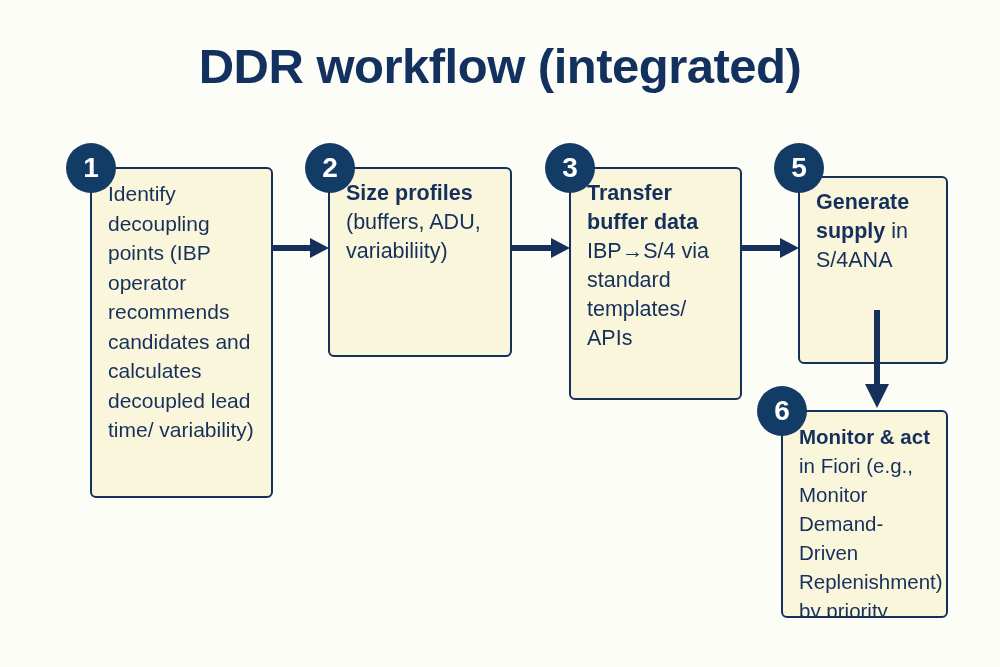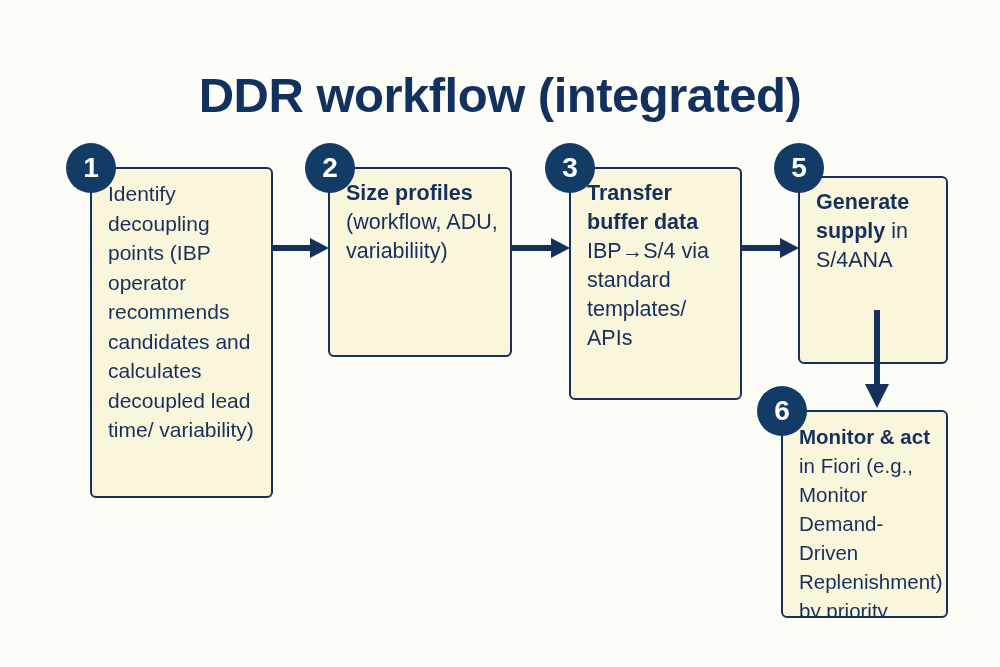--- a/index.html
+++ b/index.html
@@ -23,21 +23,20 @@
     position: absolute;
     left: 0;
     top: 38px;
     width: 1000px;
     text-align: center;
     font-size: 49px;
     font-weight: bold;
     color: #12315E;
     letter-spacing: -0.5px;
     font-family: "Liberation Sans", sans-serif;
-    margin-top: 29px;
   }
   .step-box {
     position: absolute;
     background: #FAF6DC;
     border: 2px solid #16305C;
     border-radius: 6px;
     box-sizing: border-box;
     color: #16305C;
     font-size: 21.5px;
     line-height: 29px;
@@ -91,21 +90,21 @@
   <div class="badge" style="left:66px; top:143px;">1</div>
 
   <div class="arrow-h" style="left:272px; top:236px; width:57px;">
     <svg width="57" height="24" viewBox="0 0 57 24">
       <line x1="0" y1="12" x2="40" y2="12" stroke="#16305C" stroke-width="6"></line>
       <polygon points="38,2 57,12 38,22" fill="#16305C"></polygon>
     </svg>
   </div>
 
   <div class="step-box" style="left:328px; top:167px; width:184px; height:190px;">
-    <span class="lead">Size profiles </span><span>(workflow, ADU, variabiliity)</span>
+    <span class="lead">Size profiles </span><span>(buffers, ADU, variabiliity)</span>
   </div>
   <div class="badge" style="left:305px; top:143px;">2</div>
 
   <div class="arrow-h" style="left:512px; top:236px; width:58px;">
     <svg width="58" height="24" viewBox="0 0 58 24">
       <line x1="0" y1="12" x2="41" y2="12" stroke="#16305C" stroke-width="6"></line>
       <polygon points="39,2 58,12 39,22" fill="#16305C"></polygon>
     </svg>
   </div>
 

